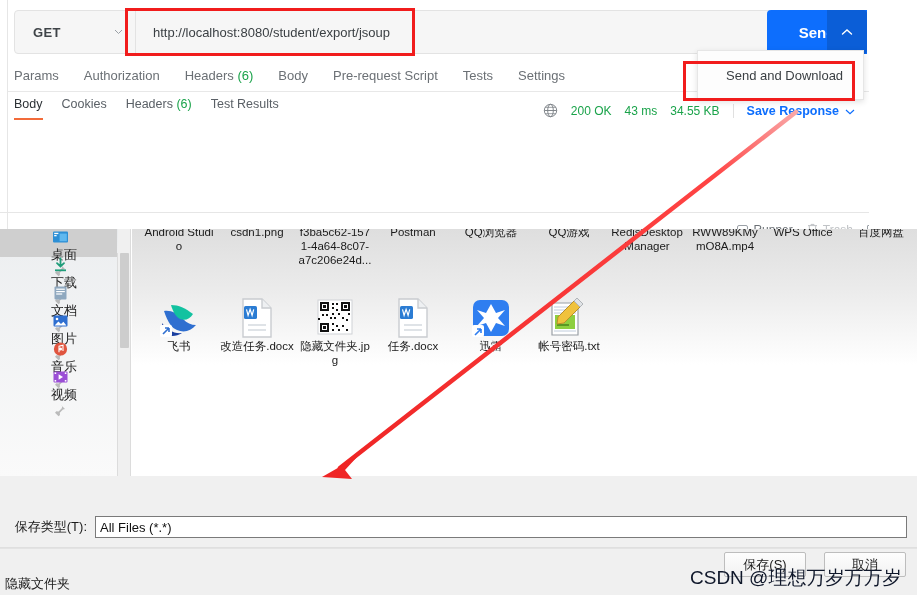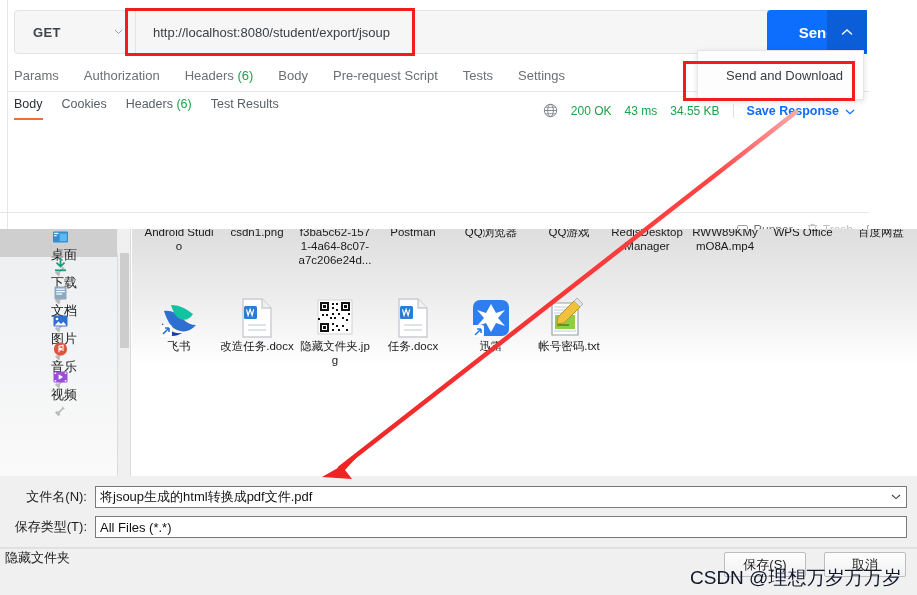--- a/index.html
+++ b/index.html
@@ -210,21 +210,21 @@
     height: 22px; background: #ffffff; border: 1px solid #7a7a7a;
     display: flex; align-items: center; padding-left: 4px;
     font-size: 13px; color: #111;
   }
   .form-caret {
     position: absolute; right: 5px; top: 50%; transform: translateY(-50%);
     font-size: 9px; color: #444;
   }
   .fe-hiddenfolders {
     position: absolute; left: 0px; top: 320px; width: 917px; height: 40px;
-    font-size: 13px; color: #1b1b1b; padding-left: 5px; padding-top: 0;
+    font-size: 13px; color: #1b1b1b; padding-left: 5px; padding-top: 26px;
   }
   .fe-bottom-sep {
     position: absolute; left: 0; top: 318px; width: 917px; height: 1px;
     background: #dfdfdf;
   }
   .fe-bottombar {
     position: absolute; left: 0; top: 319px; width: 917px; height: 47px;
     background: #f0f0f0; border-top: 1px solid #e3e3e3;
   }
   .dlg-btn {
@@ -610,31 +610,20 @@
               <path d="M27 4l6 6-16 16-7 1 1-7z" fill="#f0c23c" stroke="#b9902b" stroke-width="1"></path>
               <path d="M27 4l6 6 3-3-6-6z" fill="#e0e3e6" stroke="#b0b4b8" stroke-width="1"></path>
             </svg>
           </div>
           <div class="file-label">帐号密码.txt</div>
         </div>
       </div>
     </div>
 
     <div class="fe-form">
-      <div class="form-row" style="top:10px; width:917px;">
-        <span class="form-label">文件名(N):</span>
-        <span class="form-input" style="width:812px; position:relative;">
-          <span>将jsoup生成的html转换成pdf文件.pdf</span>
-          <span class="form-caret">
-            <svg width="10" height="6" viewBox="0 0 10 6">
-                <path d="M1 1l4 3.6L9 1" stroke="#444" stroke-width="1.1" fill="none"></path>
-              </svg>
-          </span>
-        </span>
-      </div>
       <div class="form-row" style="top:40px; width:917px;">
         <span class="form-label">保存类型(T):</span>
         <span class="form-input" style="width:812px; position:relative;">
           <span>All Files (*.*)</span>
         </span>
       </div>
     </div>
 
     <div class="fe-bottom-sep"></div>
     <div class="fe-bottombar"></div>

